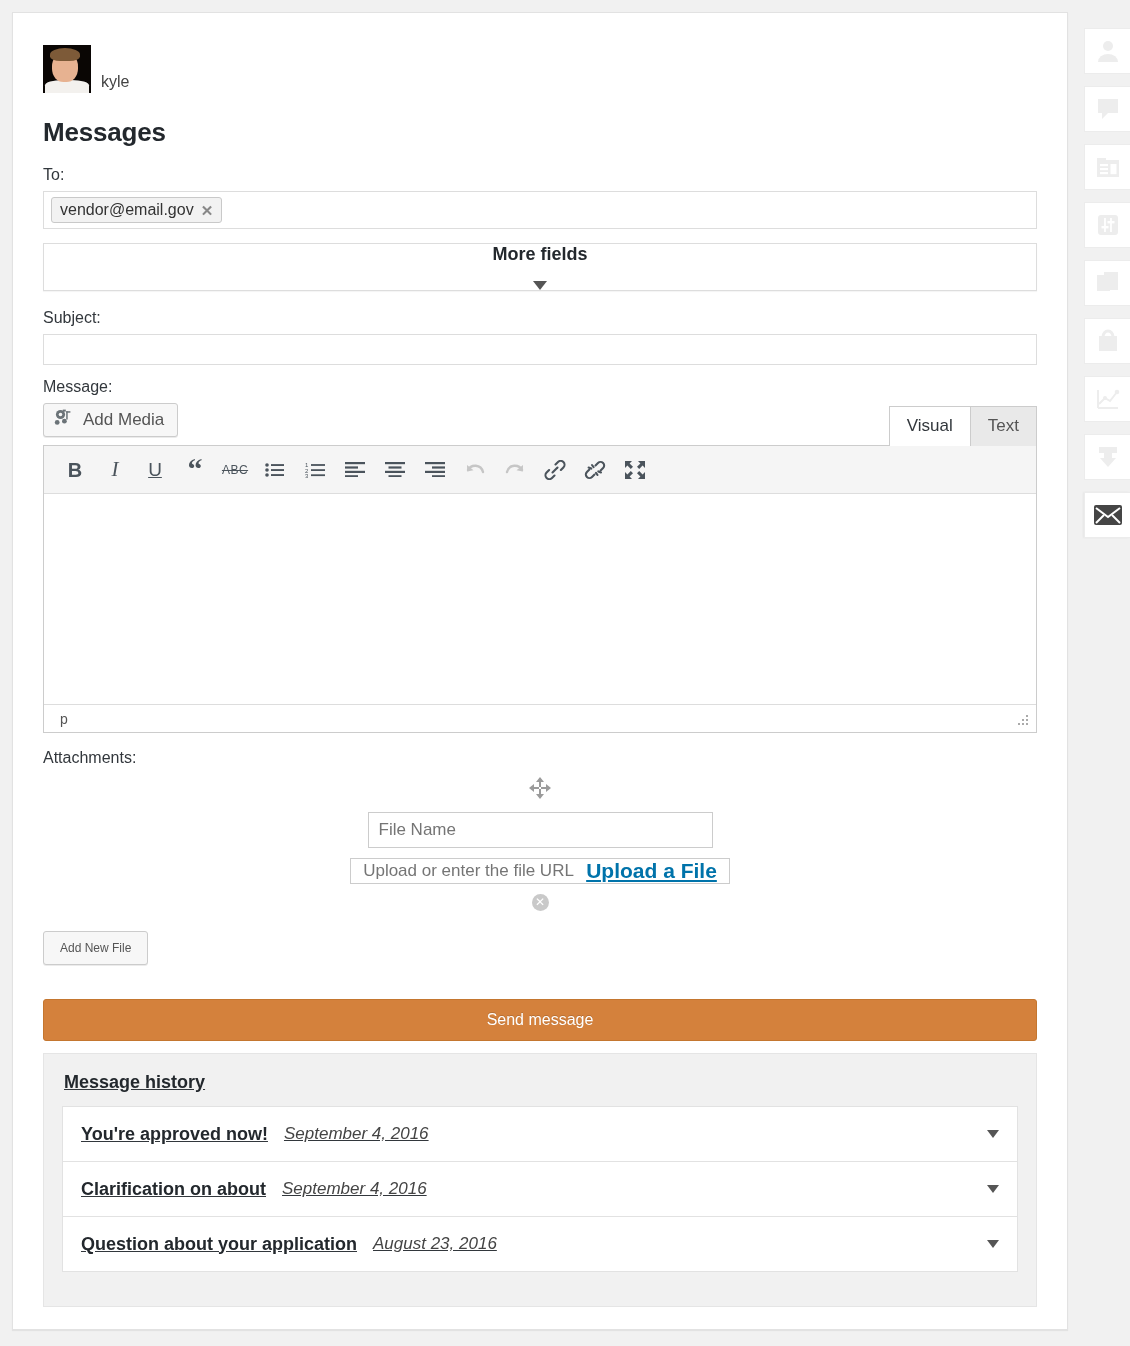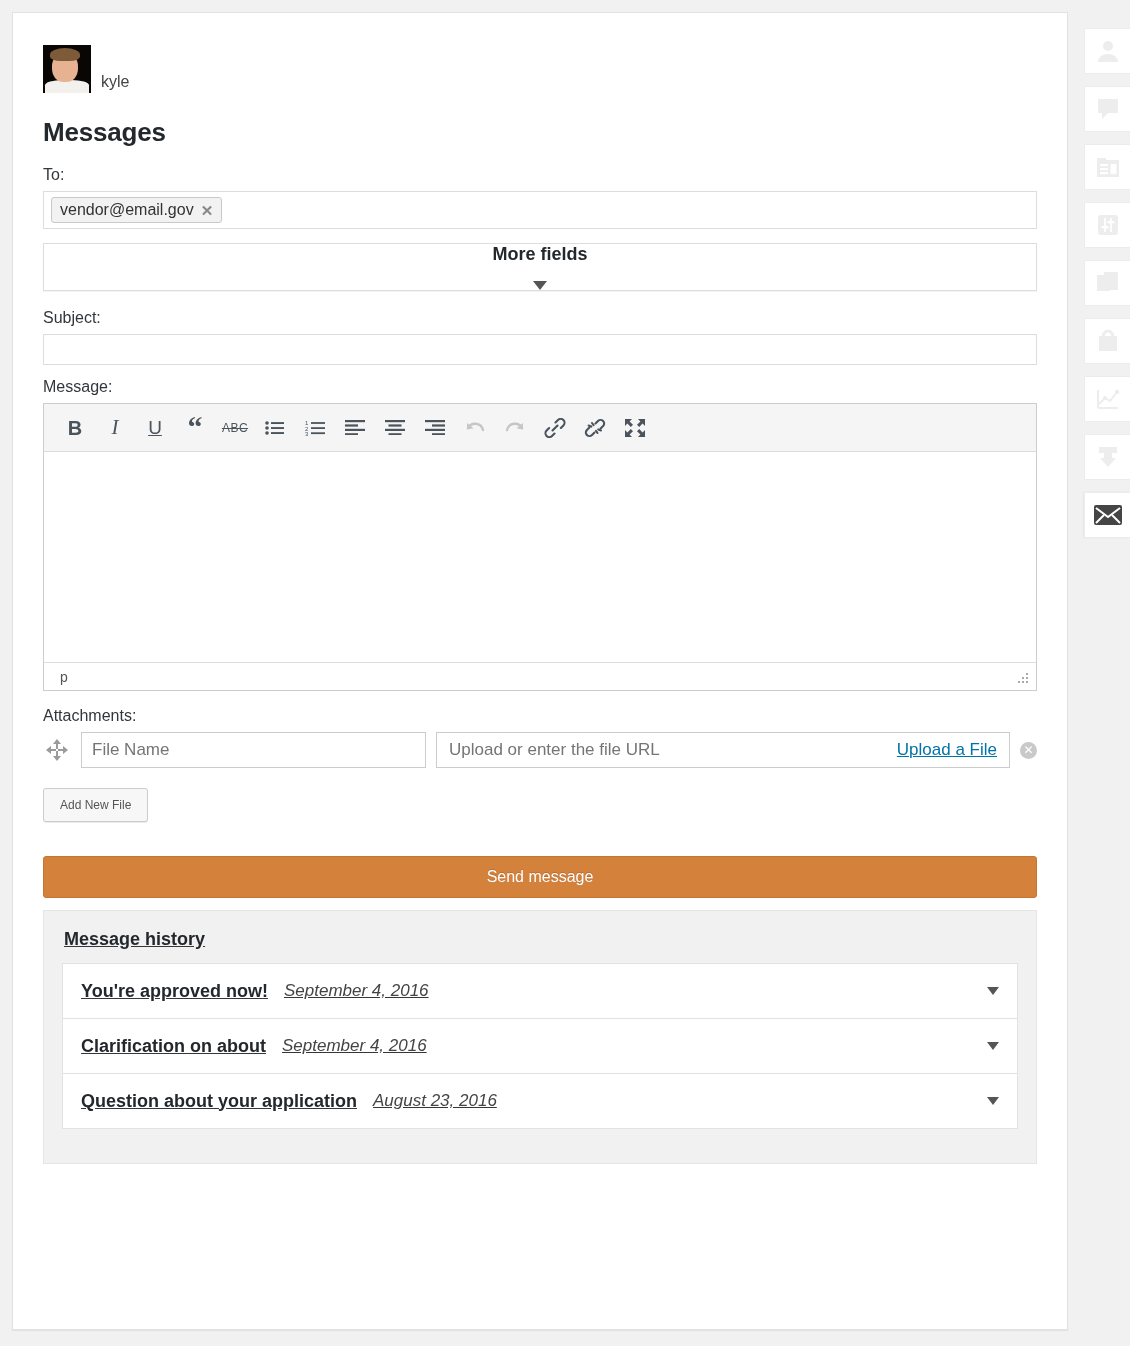--- a/index.html
+++ b/index.html
@@ -113,29 +113,29 @@
   .editor-area { height:210px; background:#fff; }
   .editor-status {
     border-top:1px solid #ddd; background:#fff; height:28px;
     display:flex; align-items:center; justify-content:space-between;
     padding:0 8px 0 16px; font-size:14px; color:#555;
   }
   .resize-grip { width:12px; height:12px; position:relative; cursor:nwse-resize; }
   .resize-grip i { position:absolute; width:2px; height:2px; background:#aaa; display:block; }
 
   
-  .attach-row { display:flex; align-items:center; gap:10px; margin-top:4px; }
+  .attach-row { display:flex; align-items:center; gap:10px; margin-top:4px;flex-direction:column; }
   .drag-handle { width:28px; height:28px; color:#9b9b9b; display:flex; align-items:center; justify-content:center; cursor:move; }
   .file-name-input { width:345px; height:36px; border:1px solid #ccc; padding:0 10px; font-size:17px; font-family:inherit; color:#32373c; }
   .file-url-wrap {
     flex:1; height:36px; border:1px solid #ccc; background:#fff;
     display:flex; align-items:center; justify-content:space-between; padding:0 12px 0 10px;
   }
   .file-url-input { border:none; outline:none; font-size:17px; font-family:inherit; color:#32373c; flex:1; background:transparent; }
-  .upload-link { color:#0073aa; text-decoration:underline; font-size:17px; cursor:pointer; white-space:nowrap; }
+  .upload-link { color:#0073aa; text-decoration:underline; font-size:21px; cursor:pointer; white-space:nowrap;font-weight:bold; }
   .remove-attach {
     width:17px; height:17px; border-radius:50%; background:#c9c9c9; color:#fff;
     font-size:12px; line-height:17px; text-align:center; cursor:pointer; flex:none;
   }
   .add-new-file {
     margin-top:20px; display:inline-block;
     background:#f7f7f7; border:1px solid #ccc; border-radius:3px;
     padding:9px 16px; font-size:12px; color:#555; cursor:pointer;
     box-shadow:0 1px 0 rgba(0,0,0,.08);
   }
@@ -210,20 +210,41 @@
       </div>
 
       
       <div class="section">
         <div class="field-label">Subject:</div>
         <input class="text-input" type="text" value="" style="">
       </div>
 
       
       <div class="field-label" style="margin-top:13px;">Message:</div>
+      <div class="editor-head">
+        <span class="add-media">
+          <span class="media-ico">
+            <svg width="20" height="18" viewBox="0 0 20 18">
+              <circle cx="6.5" cy="5.5" r="4.6" fill="#6b7378"></circle>
+              <circle cx="6.5" cy="5.5" r="1.8" fill="#f7f7f7"></circle>
+              <rect x="8.8" y="0.6" width="3" height="2" fill="#6b7378"></rect>
+              <path d="M12.2 2.2 h1.5 v8.4 h-1.5z" fill="#6b7378"></path>
+              <path d="M12.2 2.2 h4.2 v1.5 h-4.2z" fill="#6b7378"></path>
+              <circle cx="10.4" cy="12.2" r="2.4" fill="#6b7378"></circle>
+              <circle cx="3.2" cy="13.4" r="2.4" fill="#6b7378"></circle>
+            </svg>
+          </span>
+          <span>Add Media</span>
+        </span>
+
+        <div class="tabs">
+          <div class="tab active">Visual</div>
+          <div class="tab">Text</div>
+        </div>
+      </div>
 
       
       <div class="editor-box">
         <div class="editor-toolbar">
 
           <span class="tb-btn">
               <span class="glyph" style="font-weight:bold;font-size:20px;">B</span>
             </span>
           <span class="tb-btn">
               <span class="glyph serif" style="font-style:italic;font-size:21px;">I</span>

